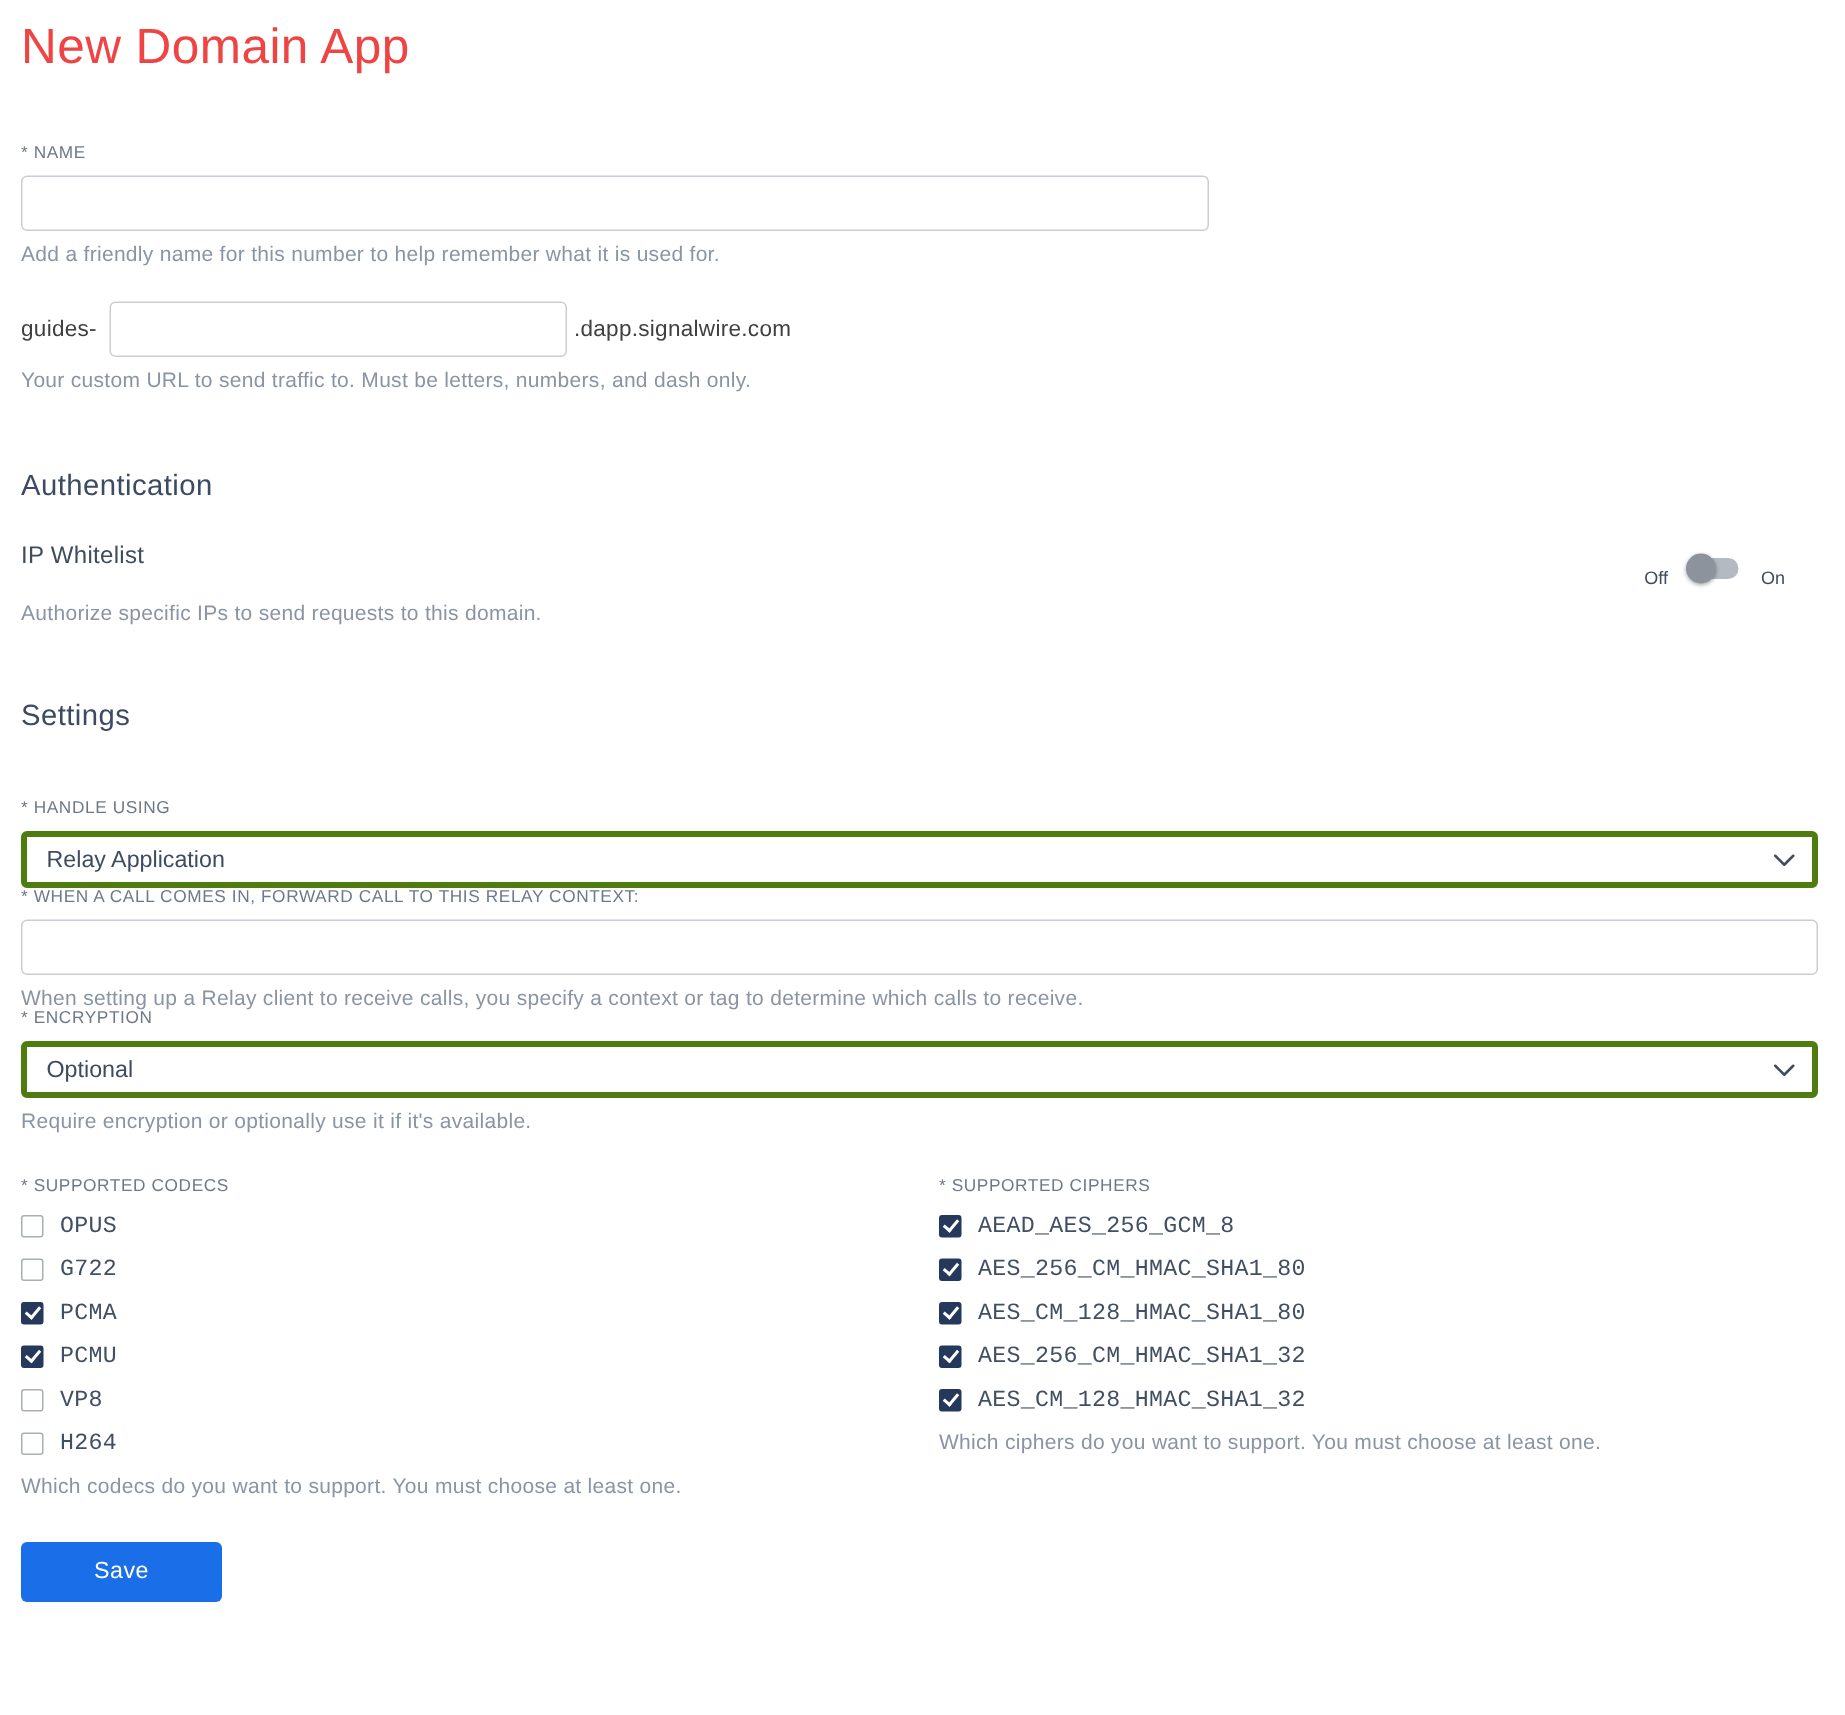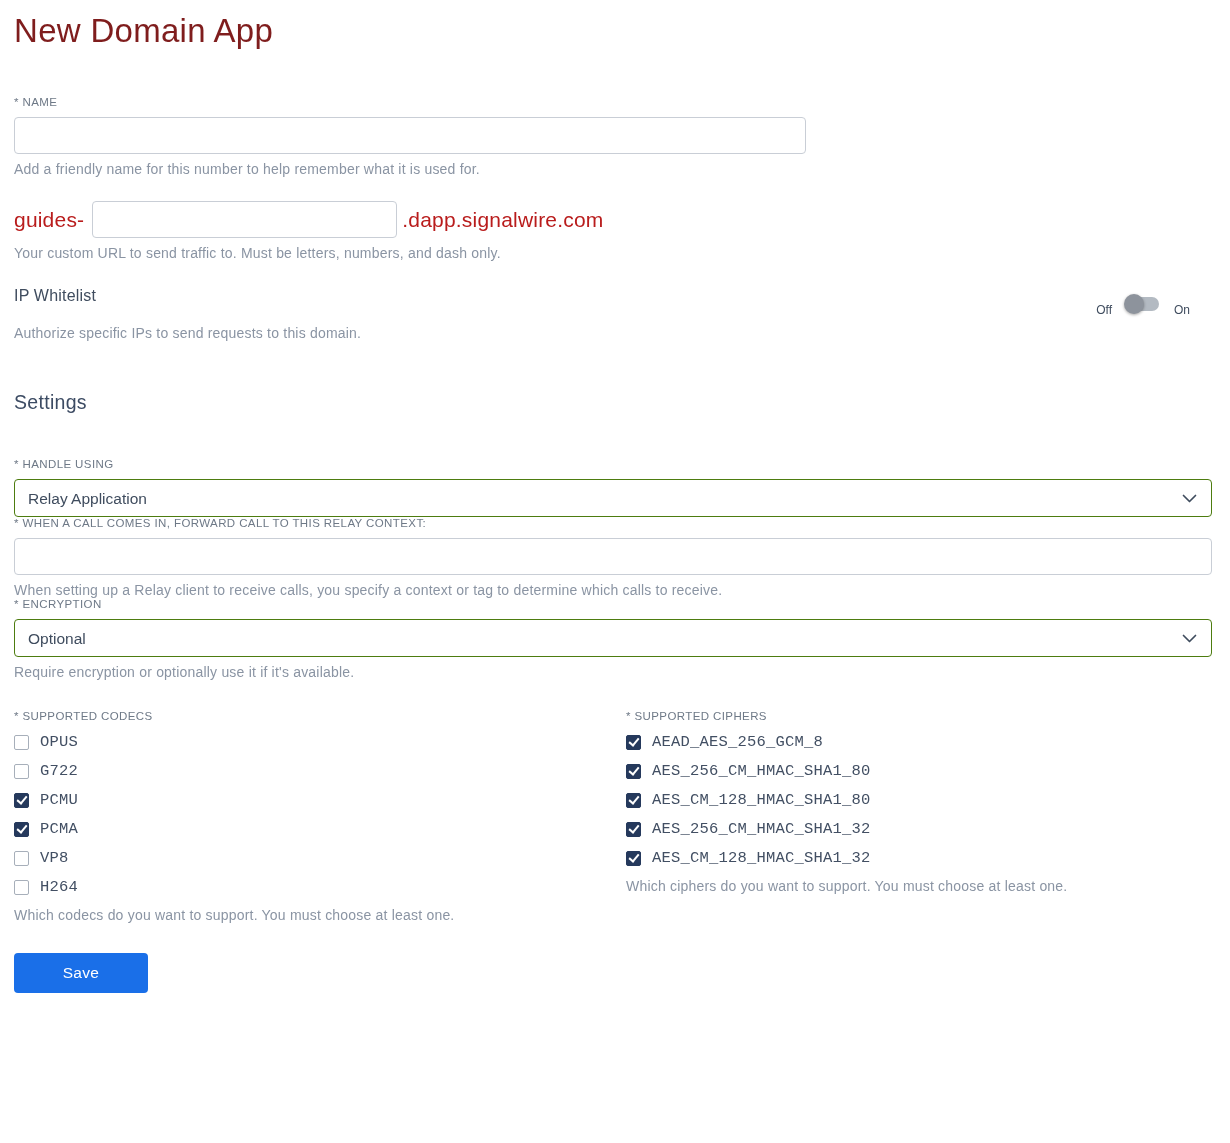--- a/index.html
+++ b/index.html
@@ -7,21 +7,21 @@
   body {
     width: 1230px;
     font-family: "Liberation Sans", sans-serif;
     color: #3f4c5e;
   }
   .container { padding: 12px 18px 24px 14px; }
 
   .page-title {
     font-size: 33px;
     font-weight: 500;
-    color: #7f1d1d;
+    color: #ef4444;
     letter-spacing: 0.3px;
   }
 
   .field-label {
     display: block;
     font-size: 11.5px;
     font-weight: 500;
     letter-spacing: 0.4px;
     color: #6e7987;
     text-transform: uppercase;
@@ -43,21 +43,21 @@
     color: #3f4c5e;
     background: #fff;
     outline: none;
   }
 
   .name-block { margin-top: 46px; }
   .name-block input { width: 792px; display: block; margin-top: 9px; }
 
   .url-block { margin-top: 24px; }
   .url-row { display: flex; align-items: center; margin-top: 9px; }
-  .url-prefix, .url-suffix { font-size: 21px; color: #b91c1c; letter-spacing: 0.2px; }
+  .url-prefix, .url-suffix { font-size: 15px; color: #404040; letter-spacing: 0.2px; }
   .url-row input { width: 305px; margin: 0 5px 0 8px; }
 
   .section-heading {
     font-size: 19.5px;
     font-weight: 500;
     color: #3c4b63;
     letter-spacing: 0.3px;
   }
   .auth-heading { margin-top: 52px; }
   .settings-heading { margin-top: 50px; }
@@ -84,21 +84,21 @@
     transition: left .15s;
   }
 
   .stack-label { margin-top: 44px; }
   .sub-label { }
 
   .select-wrap { position: relative; margin-top: 9px; }
   select.fake {
     -webkit-appearance: none; -moz-appearance: none; appearance: none;
     width: 100%; height: 38px;
-    border: 1px solid #4d7c0f; border-radius: 4px;
+    border: 4px solid #4d7c0f; border-radius: 4px;
     padding: 0 40px 0 13px;
     font-family: "Liberation Sans", sans-serif;
     font-size: 15.5px; color: #3f4c5e;
     background: #fff; outline: none; cursor: pointer;
   }
   .select-wrap .chevron {
     position: absolute; right: 15px; top: 50%;
     margin-top: -4px; pointer-events: none; line-height: 0;
   }
 
@@ -155,20 +155,21 @@
   <div class="url-block">
     <div class="url-row">
       <span class="url-prefix">guides-</span>
       <input type="text" class="text" value="" style="">
       <span class="url-suffix">.dapp.signalwire.com</span>
     </div>
     <div class="helper">Your custom URL to send traffic to. Must be letters, numbers, and dash only.</div>
   </div>
 
   
+  <h2 class="section-heading auth-heading">Authentication</h2>
 
   <div class="whitelist-row">
     <div class="whitelist-left">
       <div class="wl-label">IP Whitelist</div>
       <div class="helper">Authorize specific IPs to send requests to this domain.</div>
     </div>
     <div class="toggle-cluster">
       <span class="toggle-side-label">Off</span>
       <span class="switch" role="switch" aria-checked="false">
         <span class="track"></span>
@@ -219,25 +220,25 @@
         <div class="check-row">
           <span class="checkbox" role="checkbox" aria-checked="false"></span>
           <span class="check-label">OPUS</span>
         </div>
         <div class="check-row">
           <span class="checkbox" role="checkbox" aria-checked="false"></span>
           <span class="check-label">G722</span>
         </div>
         <div class="check-row">
           <span class="checkbox checked" role="checkbox" aria-checked="true"></span>
+          <span class="check-label">PCMA</span>
+        </div>
+        <div class="check-row">
+          <span class="checkbox checked" role="checkbox" aria-checked="true"></span>
           <span class="check-label">PCMU</span>
-        </div>
-        <div class="check-row">
-          <span class="checkbox checked" role="checkbox" aria-checked="true"></span>
-          <span class="check-label">PCMA</span>
         </div>
         <div class="check-row">
           <span class="checkbox" role="checkbox" aria-checked="false"></span>
           <span class="check-label">VP8</span>
         </div>
         <div class="check-row">
           <span class="checkbox" role="checkbox" aria-checked="false"></span>
           <span class="check-label">H264</span>
         </div>
       </div>

